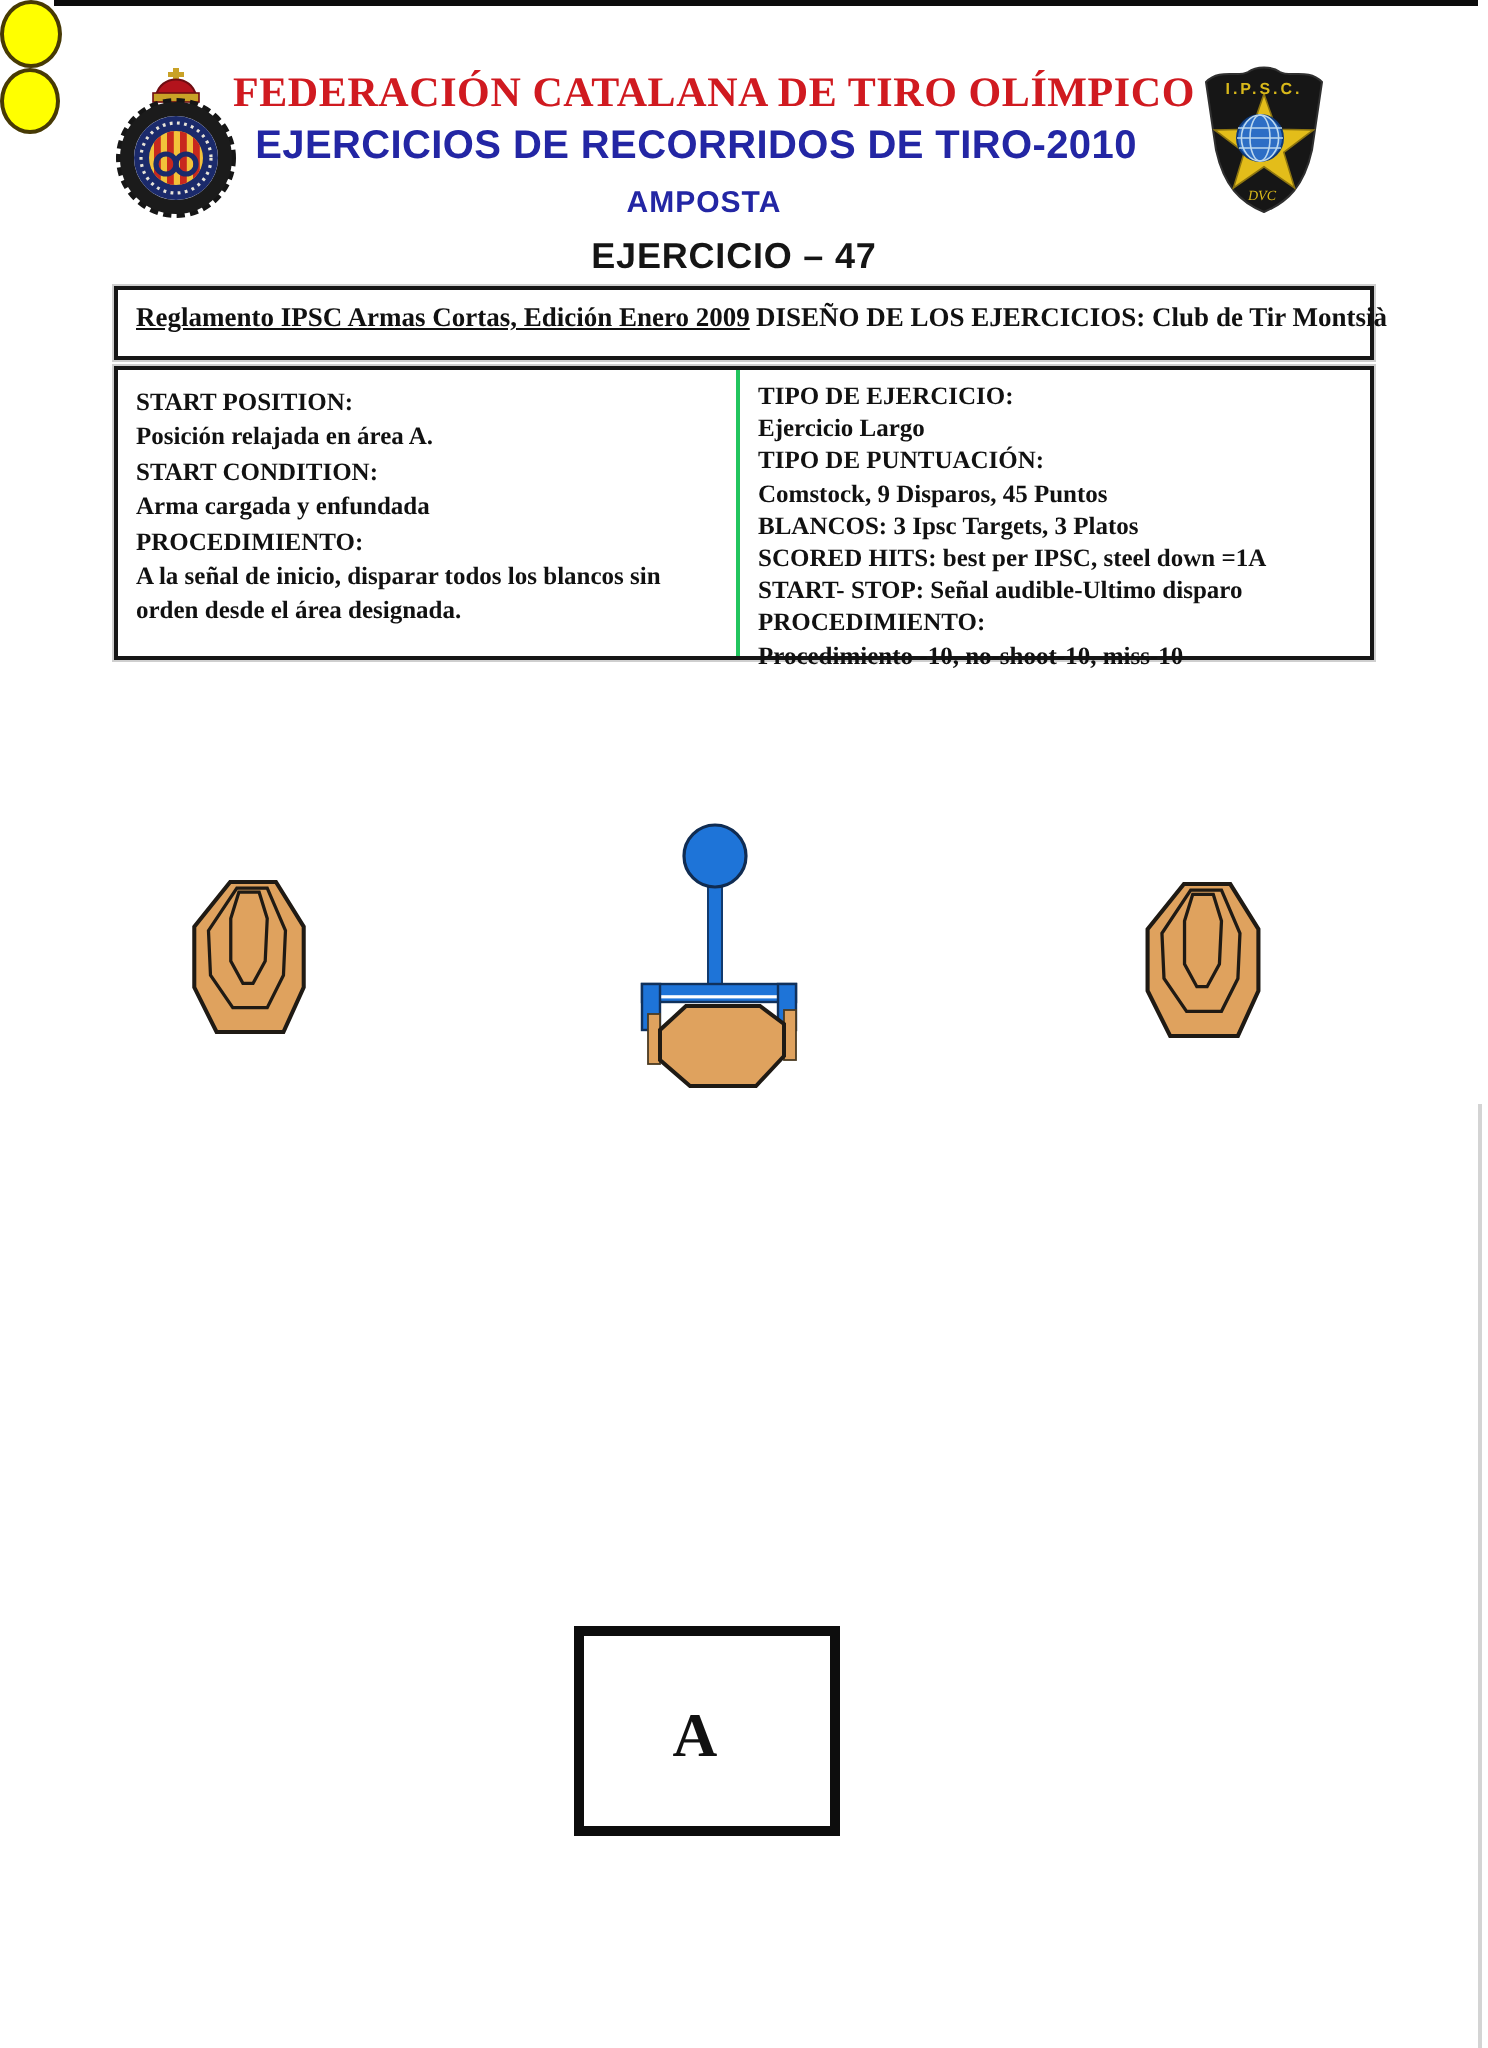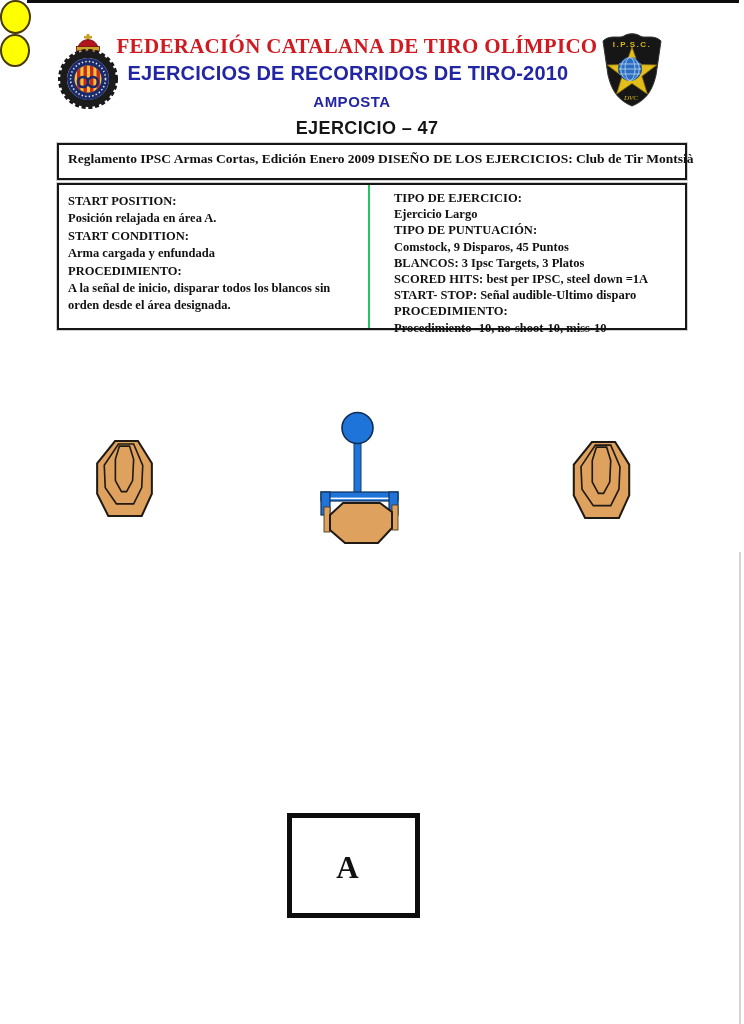--- a/index.html
+++ b/index.html
@@ -21,29 +21,29 @@
   .t-exercise { top:118px; left:-5px; font-size:18px; font-weight:bold; color:#151515;
                 font-family:"Liberation Sans", sans-serif; letter-spacing:.4px; }
   .logo { position:absolute; }
   .logo-left { left:55px; top:31px; }
   .logo-right { left:600px; top:31px; }
 
   
   .info-bar { position:absolute; left:57px; top:143px; width:626px; height:33px;
               border:2.5px solid #161616; box-shadow:0 0 0 1px #cfcfcf; }
   .info-bar span { position:absolute; top:6px; font-size:13.5px; font-weight:bold; white-space:nowrap; }
-  .info-left { left:9px; }
+  .info-left { left:9px;text-decoration:underline; }
   .info-right { left:319px; }
 
   
   .briefing { position:absolute; left:57px; top:183px; width:626px; height:143px;
               border:2.5px solid #161616; box-shadow:0 0 0 1px #cfcfcf; display:flex; }
   .briefing .cell { box-sizing:border-box; }
   .cell-left  { width:311px; border-right:2px solid #22c55e; padding:8px 10px 0 9px; }
-  .cell-right { flex:1; padding:5px 16px 0 9px;margin-left:15px; }
+  .cell-right { flex:1; padding:5px 16px 0 9px; }
   .briefing p { margin:0; font-weight:bold; }
   .cell-left  p { font-size:12.5px; line-height:17.4px; }
   .cell-right p { font-size:12.5px; line-height:16.2px; }
 
   
   .abs { position:absolute; }
   .plate-yellow { border-radius:50%; background:#ffff00; border:2px solid #473a05; box-sizing:border-box; }
   .py-left  { left:220px; top:413px; width:31px; height:34px; }
   .py-right { left:476px; top:405px; width:30px; height:33px; }
   .target-left  { left:96px;  top:440px; }

